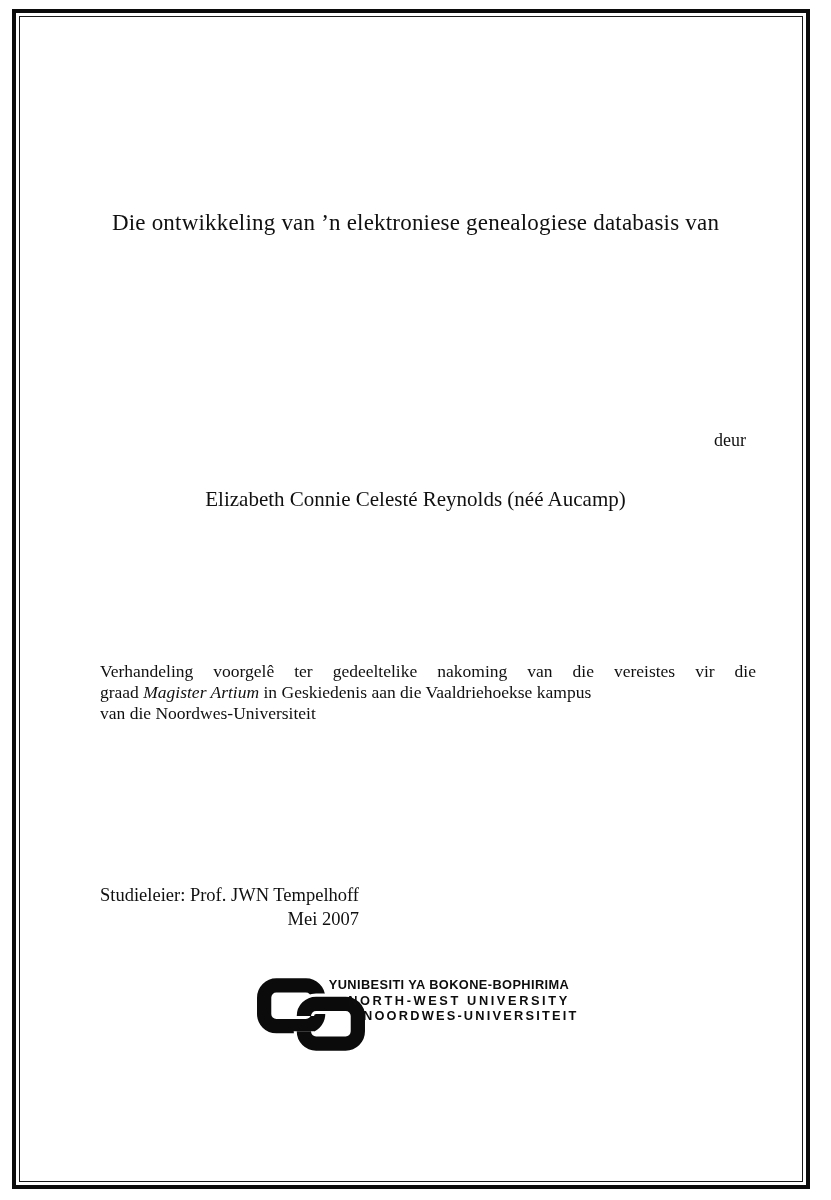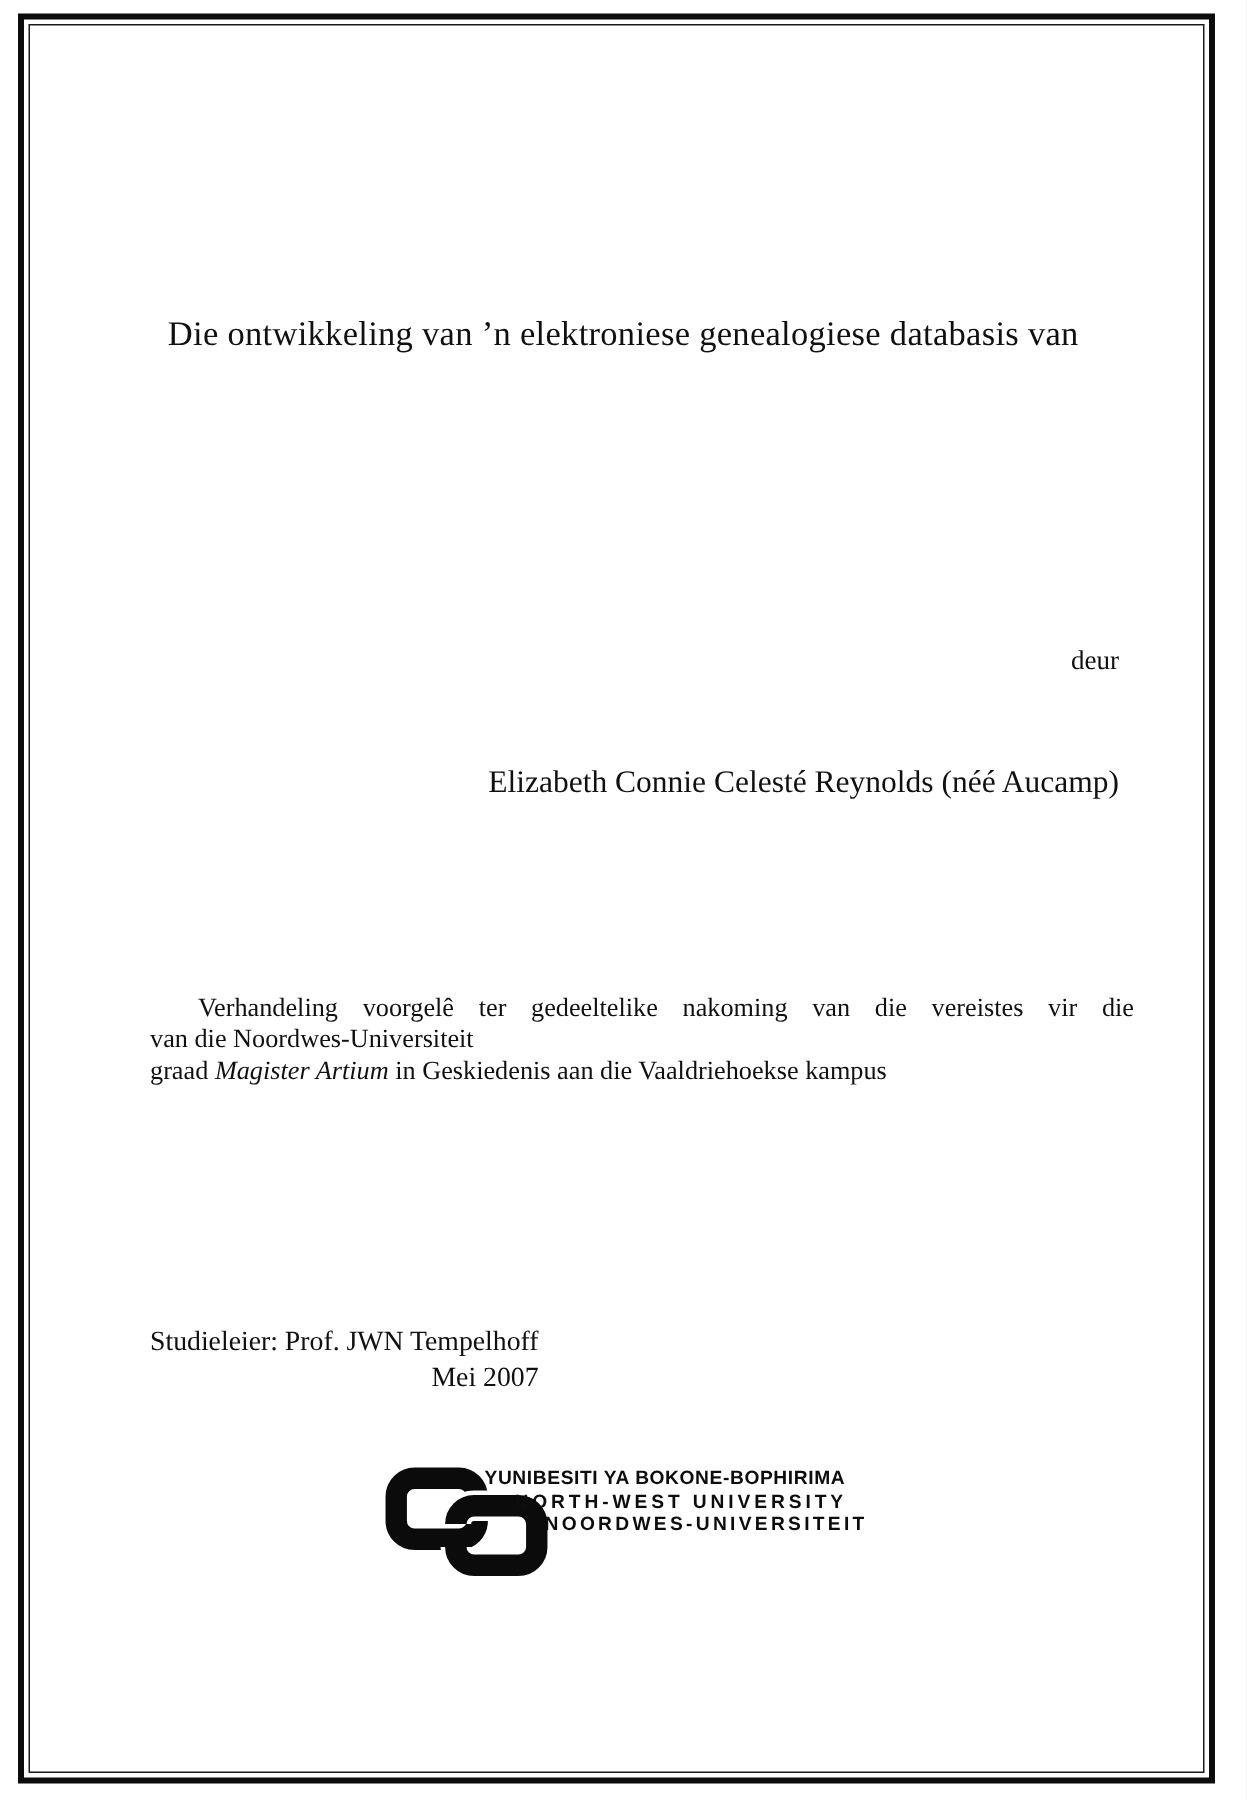--- a/index.html
+++ b/index.html
@@ -33,46 +33,45 @@
     letter-spacing:.2px;
   }
   .byline{
     position:absolute;
     left:85px;top:430px;width:661px;
     text-align:right;
     font-size:18px;
   }
   .author{
     position:absolute;
-    left:85px;top:509px;width:661px;
-    text-align:right;
+    left:85px;top:487px;width:661px;
+    text-align:center;
     font-size:21px;
   }
   .statement{
     position:absolute;
     left:100px;top:661px;width:656px;
     font-size:17.5px;
     line-height:21px;
   }
   .statement .just{
     text-align:justify;
     text-align-last:justify;
-    margin-left:32px;
   }
   .supervisor-block{
     position:absolute;
     left:100px;top:884px;
     font-size:18.5px;
     line-height:23.5px;
     text-align:right;
   }
   .logo{
     position:absolute;
     left:256px;top:974px;
-    width:330px;height:80px;
+    width:330px;height:80px;text-align:center;
   }
   .logo-mark{
     position:absolute;left:0;top:2px;
   }
   .logo-text{
     position:absolute;
     left:67px;top:3px;
     width:252px;
     font-family:"Liberation Sans","DejaVu Sans",sans-serif;
     font-weight:700;
@@ -97,22 +96,22 @@
   <div class="title-block">
     <div>Die ontwikkeling van ’n elektroniese genealogiese databasis van</div>
   </div>
 
   <div class="byline">deur</div>
 
   <div class="author">Elizabeth Connie Celesté Reynolds (néé Aucamp)</div>
 
   <div class="statement">
     <div class="just">Verhandeling voorgelê ter gedeeltelike nakoming van die vereistes vir die</div>
+    <div><span>graad </span><i>Magister Artium</i><span> in Geskiedenis aan die Vaaldriehoekse kampus</span></div>
     <div>van die Noordwes-Universiteit</div>
-    <div><span>graad </span><i>Magister Artium</i><span> in Geskiedenis aan die Vaaldriehoekse kampus</span></div>
   </div>
 
   <div class="supervisor-block">
     <div>Studieleier: Prof. JWN Tempelhoff</div>
     <div>Mei 2007</div>
   </div>
 
   <div class="logo">
     <svg class="logo-mark" width="110" height="78" viewBox="0 0 108 76" aria-hidden="true">
 

